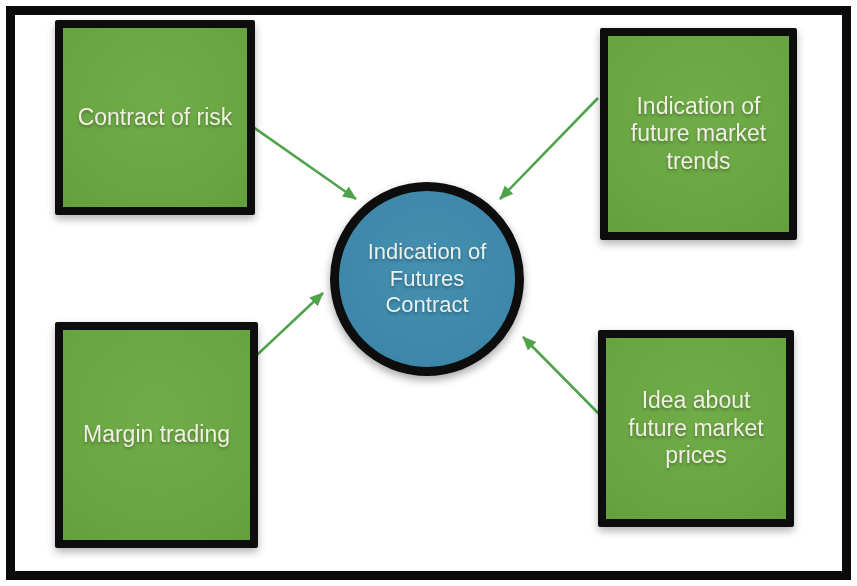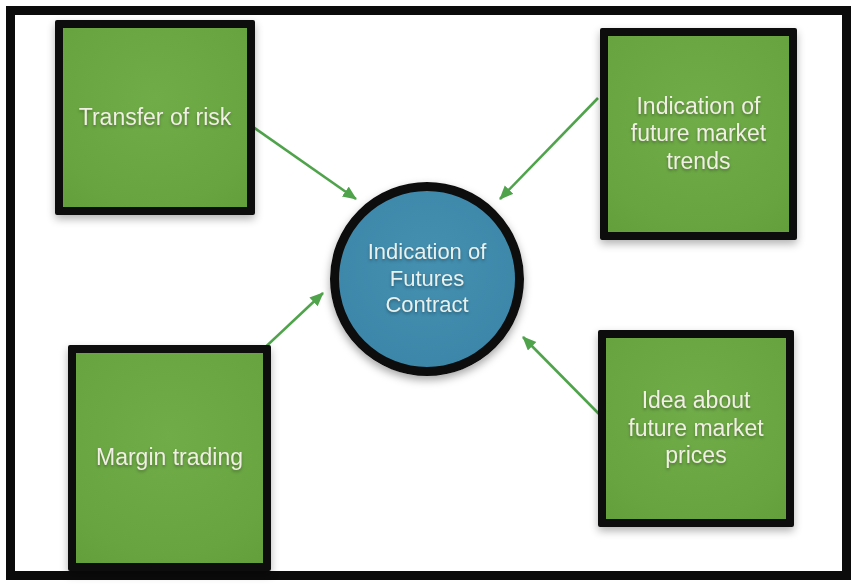--- a/index.html
+++ b/index.html
@@ -38,21 +38,21 @@
   .node-box .label {
     width: 162px;
     text-align: center;
     color: #f1efe4;
     font-size: 23px;
     line-height: 1.2;
     text-shadow: 0 2px 3px rgba(40,50,30,0.45);
   }
   .box-tl { left: 55px;  top: 20px;  width: 200px; height: 195px; }
   .box-tr { left: 600px; top: 28px;  width: 197px; height: 212px; }
-  .box-bl { left: 68px;  top: 322px; width: 203px; height: 226px; margin-top: 23px; }
+  .box-bl { left: 55px;  top: 322px; width: 203px; height: 226px; }
   .box-br { left: 598px; top: 330px; width: 196px; height: 197px; }
   .center-circle {
     position: absolute;
     left: 330px;
     top: 182px;
     width: 194px;
     height: 194px;
     box-sizing: border-box;
     border: 9px solid #0d0d0d;
     border-radius: 50%;
@@ -97,21 +97,21 @@
         <path d="M0,0 L14,6 L0,12 Z" fill="#4fa44b"></path>
       </marker>
     </defs>
     <line class="arrow-line" x1="253" y1="127" x2="356" y2="199" marker-end="url(#ah)"></line>
     <line class="arrow-line" x1="598" y1="98" x2="500" y2="199" marker-end="url(#ah)"></line>
     <line class="arrow-line" x1="243" y1="368" x2="323" y2="293" marker-end="url(#ah)"></line>
     <line class="arrow-line" x1="600" y1="415" x2="523" y2="337" marker-end="url(#ah)"></line>
   </svg>
 
   <div class="node-box box-tl">
-    <div class="label">Transfer of risk</div>
+    <div class="label">Contract of risk</div>
   </div>
 
   <div class="node-box box-tr">
     <div class="label">Indication of future market trends</div>
   </div>
 
   <div class="node-box box-bl">
     <div class="label">Margin trading</div>
   </div>
 

